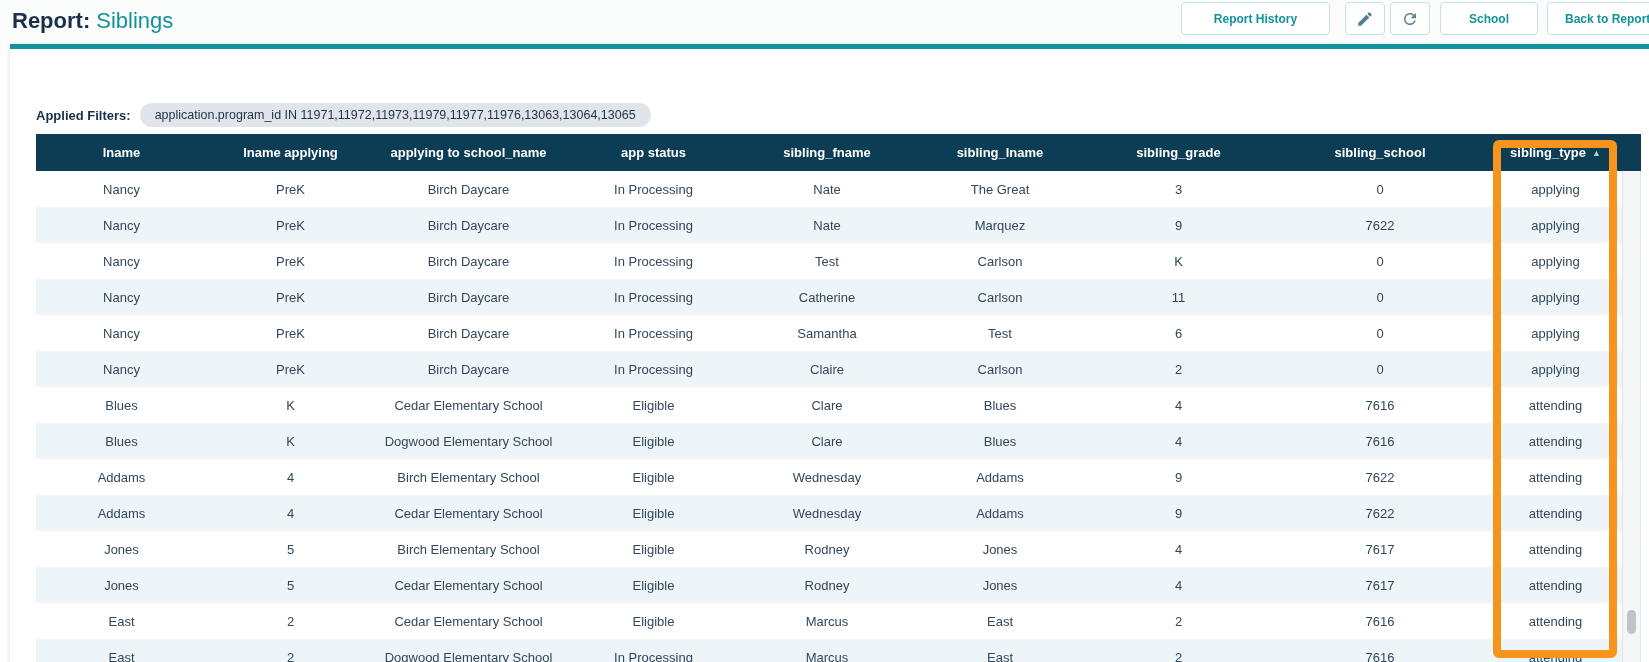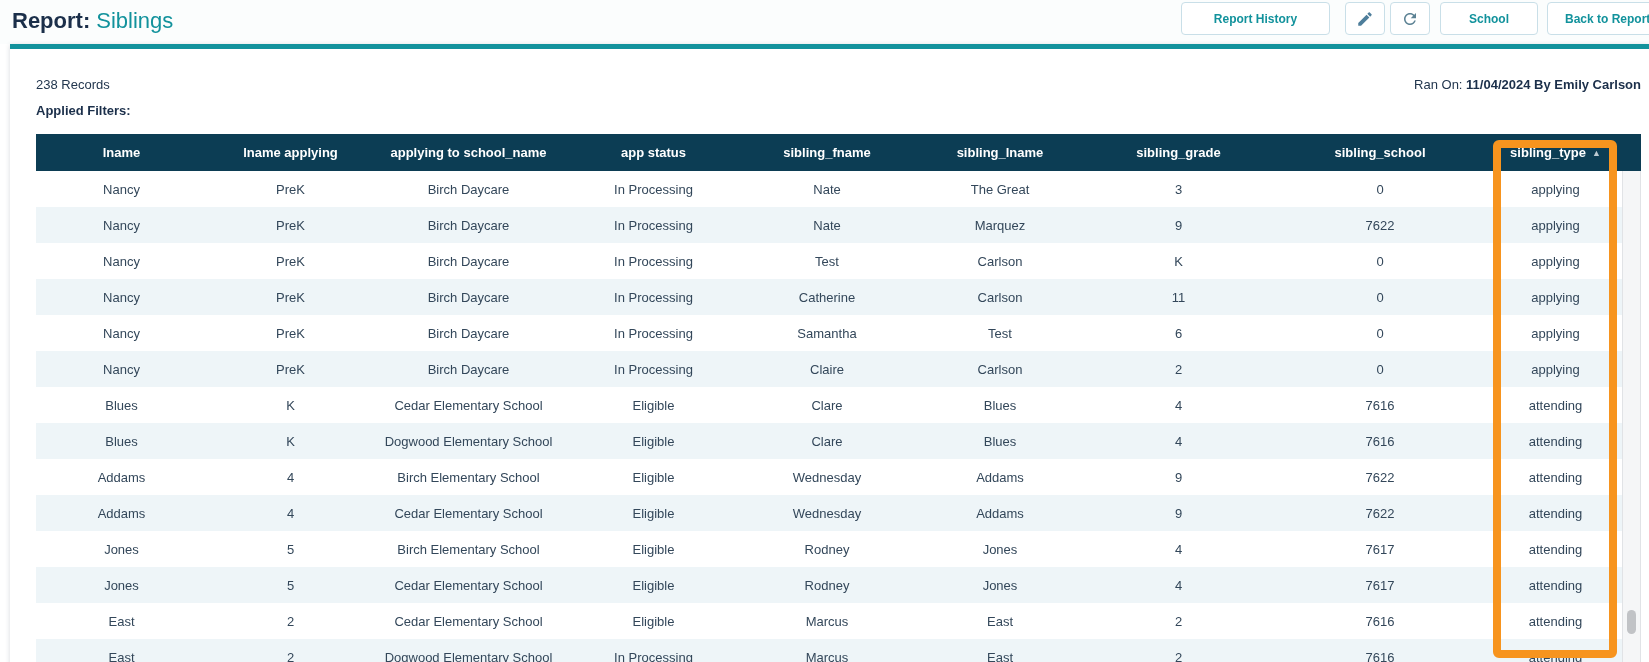--- a/index.html
+++ b/index.html
@@ -108,30 +108,24 @@
     <span>School</span>
   </div>
 
   <div class="btn btn-back">
     <span>Back to Reports</span>
   </div>
 </div>
 
 <div class="card">
 
-  <div class="meta-row">
-    <span>238 Records</span>
-    <span class="ran-on">
-      <span>Ran On:</span>
-      <b>11/04/2024 By Emily Carlson</b>
-    </span>
-  </div>
 
   <div class="filters-row">
     <span>Applied Filters:</span>
+    <span class="filter-pill">application.program_id IN 11971,11972,11973,11979,11977,11976,13063,13064,13065</span>
   </div>
 
   <div class="table-wrap">
     <table>
       <colgroup>
         <col style="width:171px">
           <col style="width:167px">
           <col style="width:189px">
         <col style="width:181px">
           <col style="width:166px">

